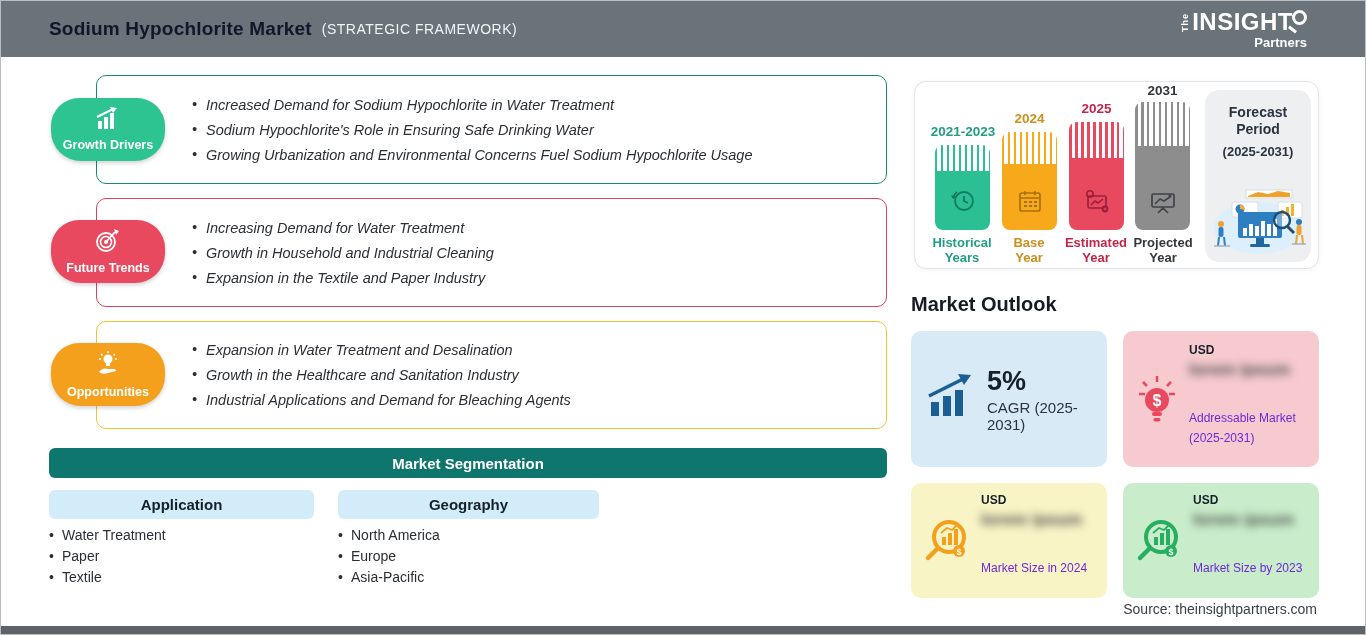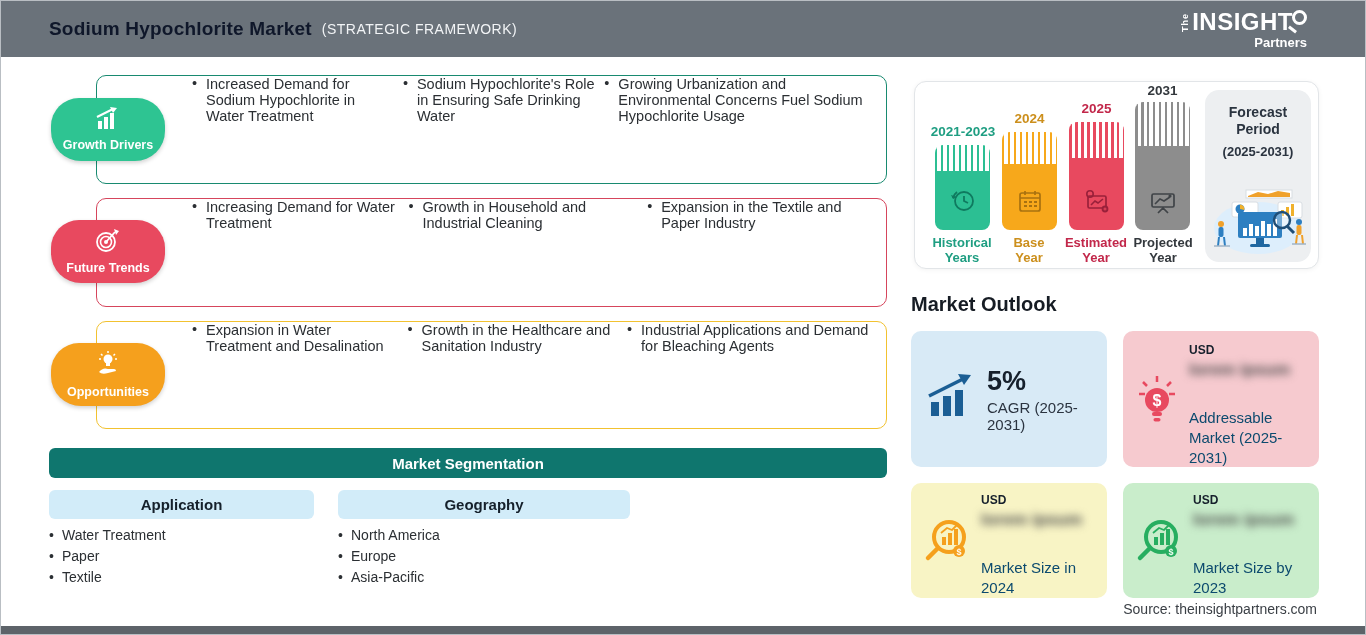--- a/index.html
+++ b/index.html
@@ -21,36 +21,36 @@
   .logo-partners { font-size:13px; font-weight:bold; margin-top:2px; }
 
   
   .bottom-bar { position:absolute; left:0; bottom:0; width:100%; height:8px; background:#5d6369; }
 
   
   .driver-box { position:absolute; left:95px; width:791px; border-radius:10px; background:#fff; }
   .driver-box.b1 { top:74px; height:109px; border:1.5px solid #188a70; }
   .driver-box.b2 { top:197px; height:109px; border:1.5px solid #d6455c; }
   .driver-box.b3 { top:320px; height:108px; border:1.5px solid #f2c230; }
-  .driver-box ul { list-style:none; height:100%; display:flex; flex-direction:row; justify-content:center; gap:9px; padding-left:95px; padding-right:16px; }
+  .driver-box ul { list-style:none; height:100%; display:flex; flex-direction:column; justify-content:center; gap:9px; padding-left:95px; padding-right:16px;font-style:italic; }
   .driver-box li { font-size:14.5px; color:#2b2f33; position:relative; padding-left:14px; }
   .driver-box li::before { content:"•"; position:absolute; left:0; top:-1px; color:#2b2f33; }
 
   .pill { position:absolute; left:50px; width:114px; height:63px; border-radius:28px 28px 30px 30px; display:flex; flex-direction:column; align-items:center; justify-content:center; gap:3px; box-shadow:0 2px 4px rgba(0,0,0,.18); }
   .pill.p1 { top:97px;  background:#2ec492; }
   .pill.p2 { top:219px; background:#e8495f; }
   .pill.p3 { top:342px; background:#f5a01d; }
   .pill .pill-label { color:#ffffff; font-size:12.5px; font-weight:bold; }
 
   
   .seg-bar { position:absolute; left:48px; top:447px; width:838px; height:30px; background:#0f766e; border-radius:6px; display:flex; align-items:center; justify-content:center; }
   .seg-bar span { color:#fff; font-size:15px; font-weight:bold; }
   .seg-head { position:absolute; top:489px; height:29px; background:#d2ecf9; border-radius:6px; display:flex; align-items:center; justify-content:center; font-size:15px; font-weight:bold; color:#15202b; }
   .seg-head.app { left:48px; width:265px; }
-  .seg-head.geo { left:337px; width:292px; }
+  .seg-head.geo { left:337px; width:261px; }
   .seg-list { position:absolute; top:524px; list-style:none; }
   .seg-list.app { left:48px; }
   .seg-list.geo { left:337px; }
   .seg-list li { font-size:14px; color:#2b2f33; line-height:21px; position:relative; padding-left:13px; }
   .seg-list li::before { content:"•"; position:absolute; left:0; color:#2b2f33; }
 
   
   .timeline-card { position:absolute; left:913px; top:80px; width:405px; height:188px; background:#fff; border:1px solid #e2e5e8; border-radius:12px; box-shadow:0 1px 5px rgba(0,0,0,.05); }
   .tbar { position:absolute; width:55px; border-radius:8px; overflow:hidden; display:flex; flex-direction:column; }
   .tbar .stripes { width:100%; background:repeating-linear-gradient(90deg, var(--c) 0 2.5px, #ffffff 2.5px 6px); }
@@ -84,21 +84,21 @@
   .ocard.c3 { left:910px;  top:482px; width:196px; height:115px; background:#f8f4c5; }
   .ocard.c4 { left:1122px; top:482px; width:196px; height:115px; background:#c9edcb; }
   .c1-inner { display:flex; align-items:center; height:100%; padding-left:14px; gap:10px; }
   .cagr-value { font-size:27px; font-weight:bold; color:#16202c; line-height:30px; }
   .cagr-caption { font-size:15px; color:#2b3440; margin-top:3px; }
   .ocard-flex { display:flex; height:100%; padding:12px 10px 10px 10px; gap:8px; }
   .ocard-icon { flex:0 0 48px; display:flex; align-items:center; justify-content:center; }
   .ocard-text { flex:1; }
   .usd { font-size:12px; font-weight:bold; color:#16202c; }
   .blurred { font-size:17px; font-weight:bold; color:#4a4a4a; filter:blur(4px); white-space:nowrap; margin:3px 0 2px 0; }
-  .ocaption { font-size:15px; color:#0c4a6e; line-height:20px;margin-top:28px; }
+  .ocaption { font-size:12px; color:#6d28d9; line-height:20px;margin-top:28px; }
 
   .source { position:absolute; right:48px; top:600px; font-size:14px; color:#3a3f45; }
 </style>
 </head>
 <body>
 
 <div class="page">
 
   <div class="header">
     <span class="title">Sodium Hypochlorite Market</span>

